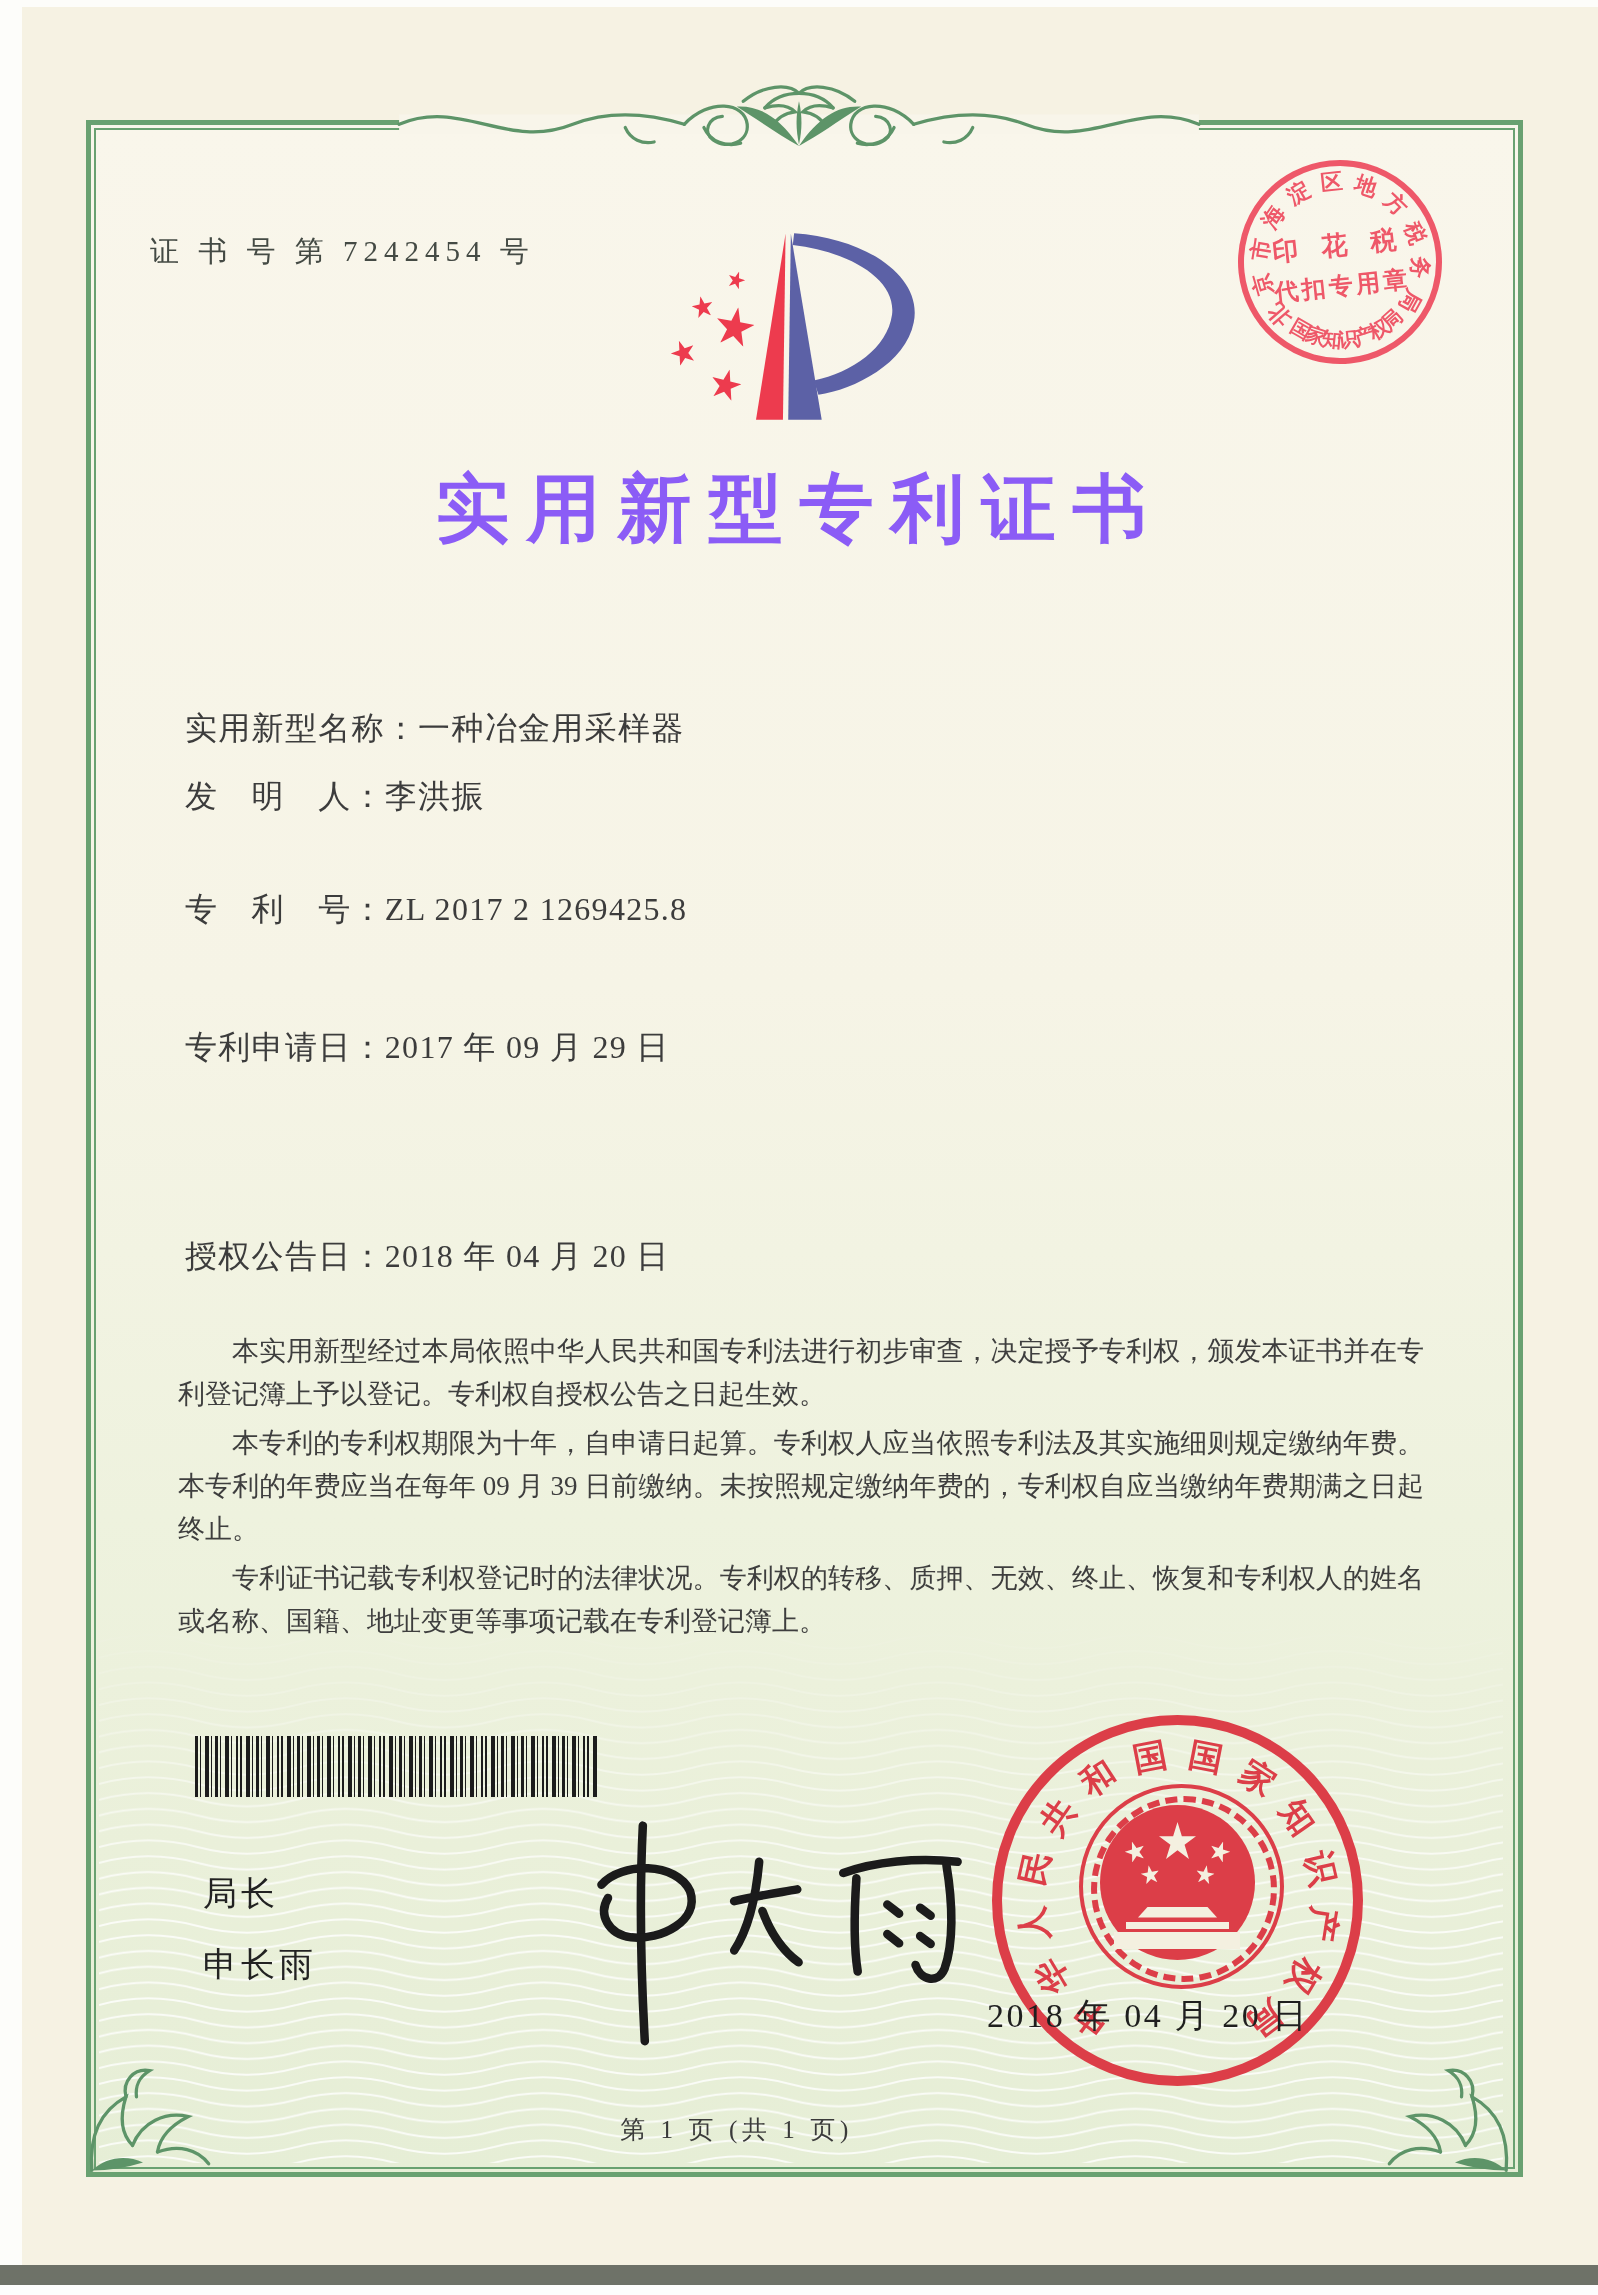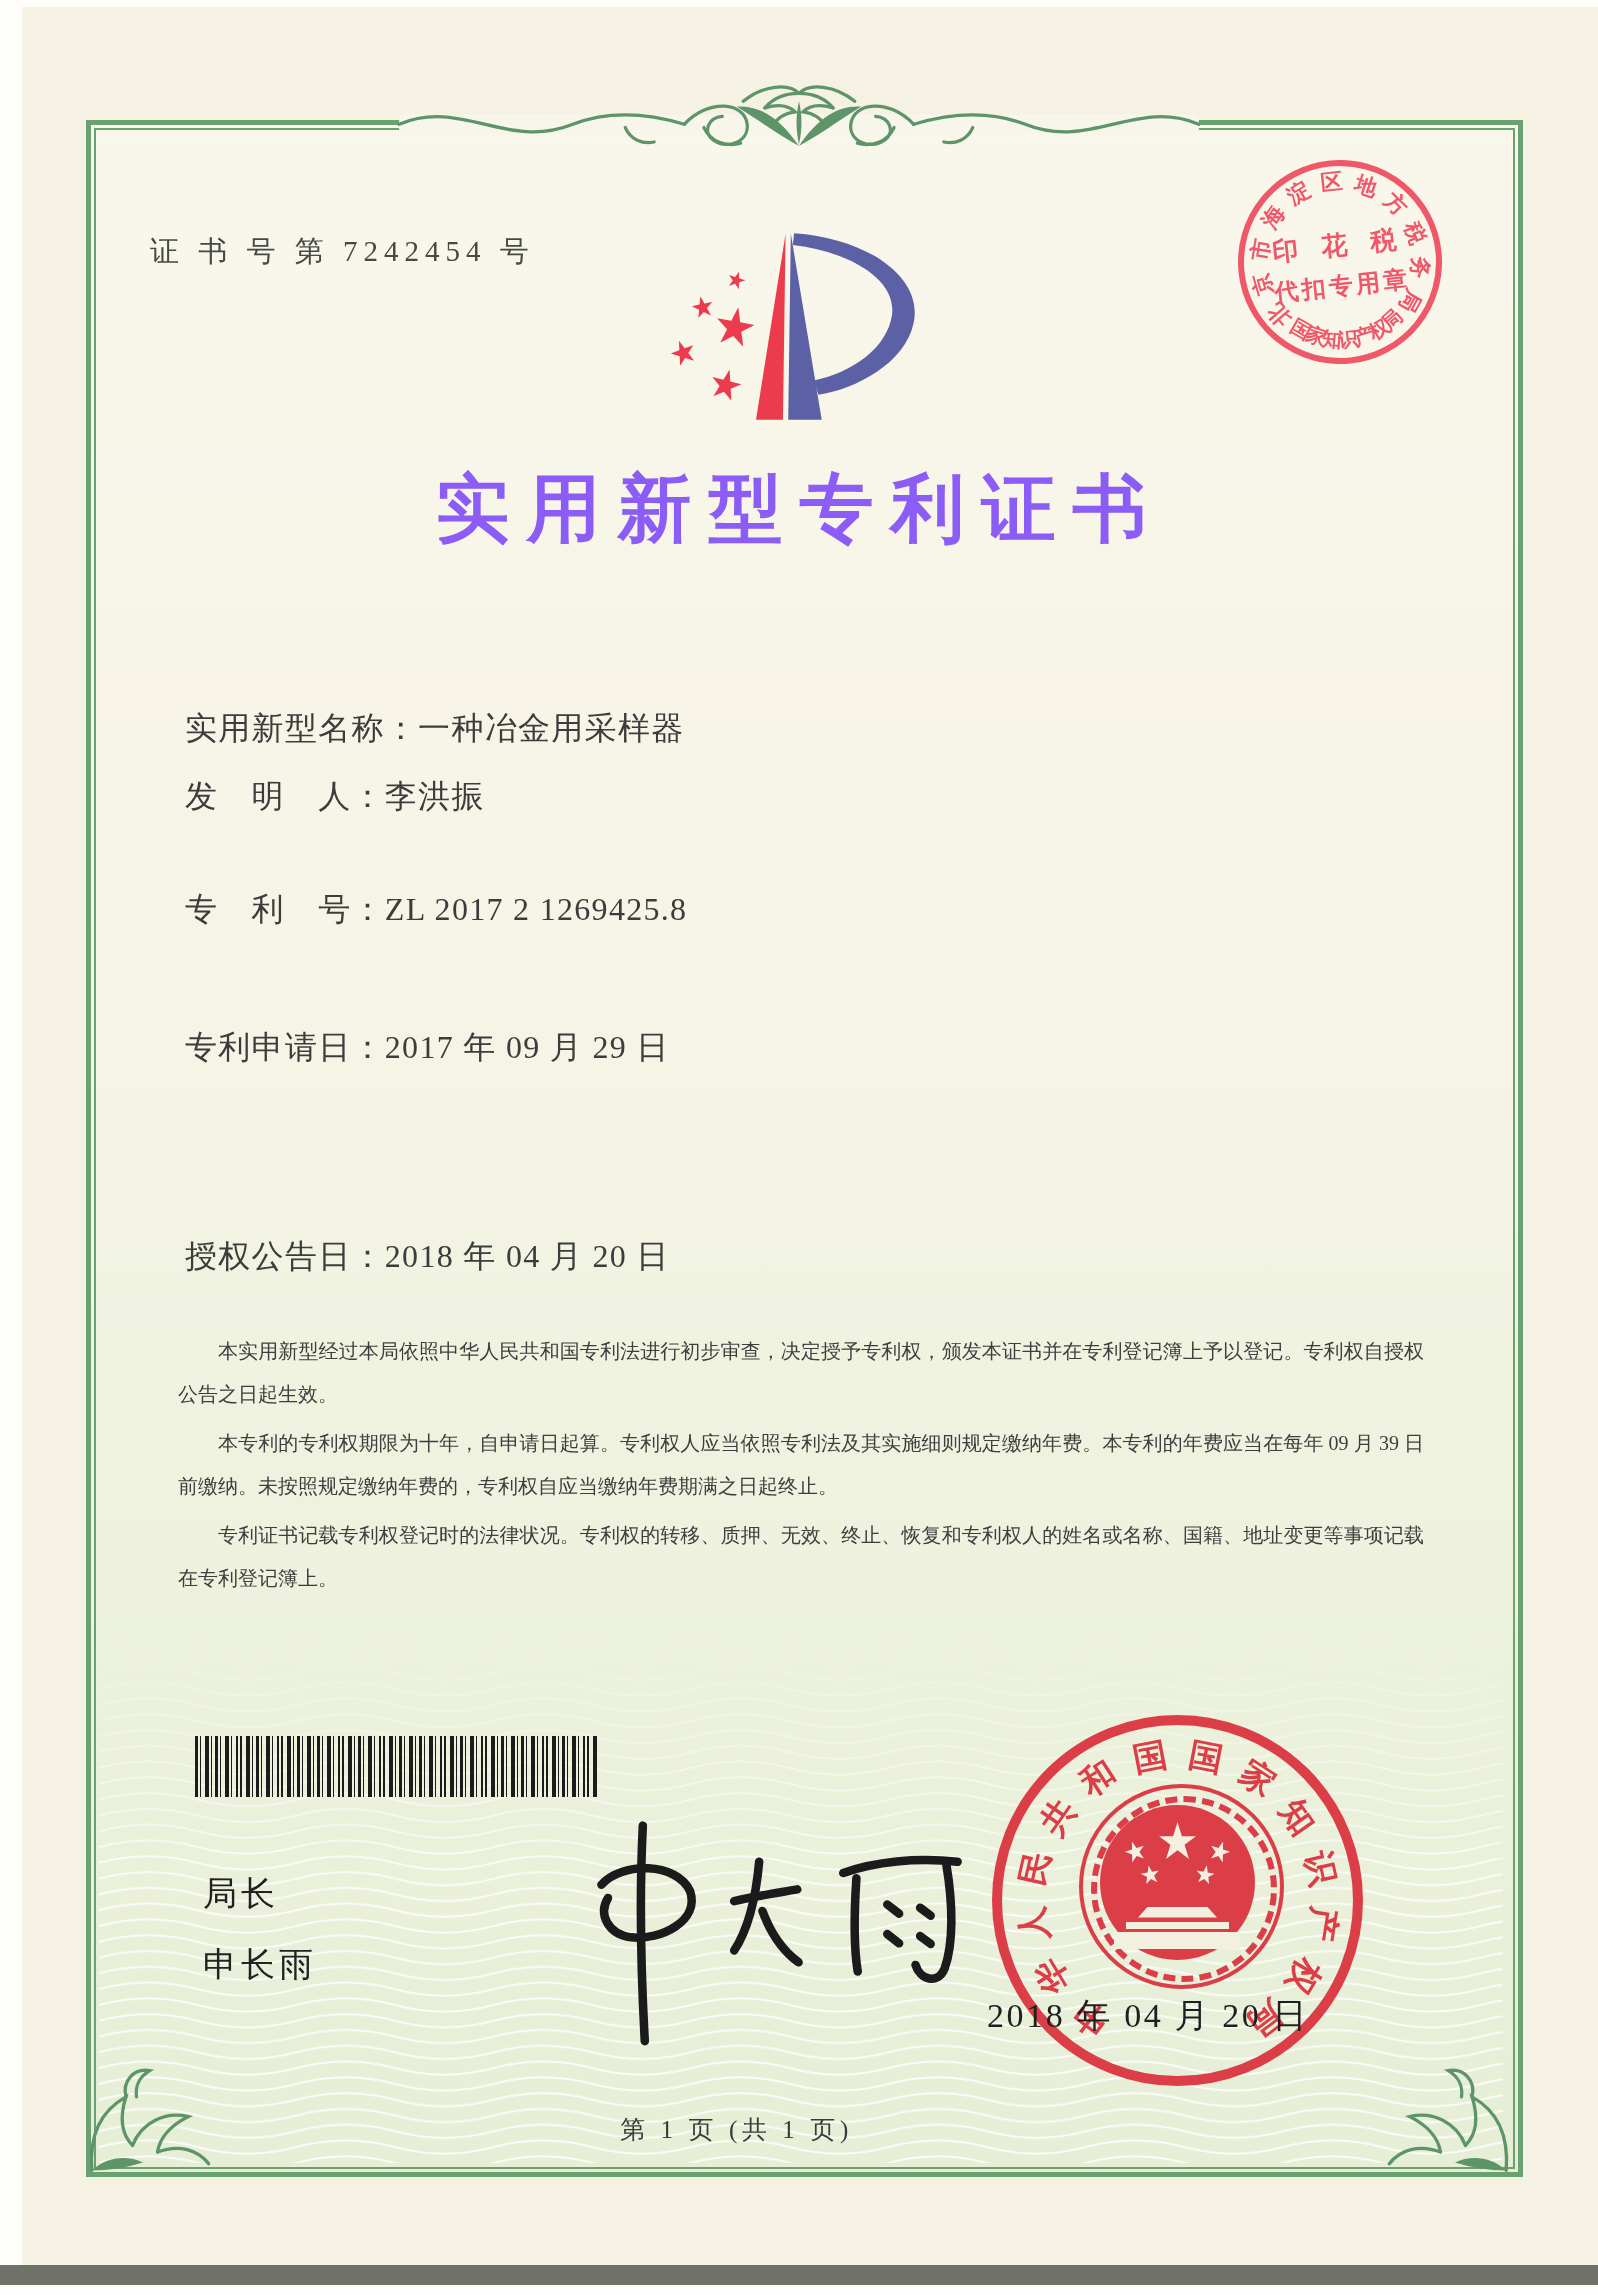--- a/index.html
+++ b/index.html
@@ -17,21 +17,21 @@
          background:linear-gradient(180deg,#f9f6eb 0%,#f6f4e6 42%,#eef2de 68%,#e6eed6 100%);}
   .inner:after{content:"";position:absolute;inset:3.3px;border:2px solid var(--border_green,#69a171);pointer-events:none;}
   .waves{left:8px;top:1493px;width:1404px;height:545px;
          -webkit-mask-image:linear-gradient(180deg,transparent,rgba(0,0,0,.55) 28%,#000 50%);
          mask-image:linear-gradient(180deg,transparent,rgba(0,0,0,.55) 28%,#000 50%);}
   
   .cert-no{left:150px;top:232px;font-size:29px;letter-spacing:6px;color:#444a44;}
   .title{left:86px;top:460px;width:1427px;text-align:center;font-size:74px;font-weight:bold;
          letter-spacing:17px;color:#8b5cf6;}
   .field{left:185px;font-size:32px;letter-spacing:1.3px;color:#3c3c3c;white-space:nowrap;}
-  .paras{left:178px;top:1330px;width:1246px;font-size:20px;line-height:43px;text-align:justify;color:#3e3e3e;}
+  .paras{left:178px;top:1330px;width:1246px;font-size:27px;line-height:43px;text-align:justify;color:#3e3e3e;}
   .paras p{margin:0 0 6px 0;text-indent:2em;}
   .barcode{left:195px;top:1736px;width:404px;height:61px;background:
      repeating-linear-gradient(90deg,#1c1c1c 0 2.6px,transparent 2.6px 4.6px,#1c1c1c 4.6px 6px,transparent 6px 10px,
      #1c1c1c 10px 14px,transparent 14px 16px,#1c1c1c 16px 17px,transparent 17px 20.4px);}
   .director{left:203px;font-size:34px;font-family:"Liberation Sans","DejaVu Sans",sans-serif;color:#222;letter-spacing:4px;}
   .footer{left:79px;top:2113px;width:1315px;text-align:center;font-size:25px;letter-spacing:4.6px;color:#3a3a3a;}
   
   .stamp{left:1238px;top:160px;width:204px;height:204px;transform:rotate(-6deg);opacity:.93;
          font-family:"Liberation Sans","DejaVu Sans",sans-serif;color:var(--stamp_pink,#ee4d60);}
   .stamp .ring{position:absolute;inset:0;border:6px solid var(--stamp_pink,#ee4d60);border-radius:50%;}

